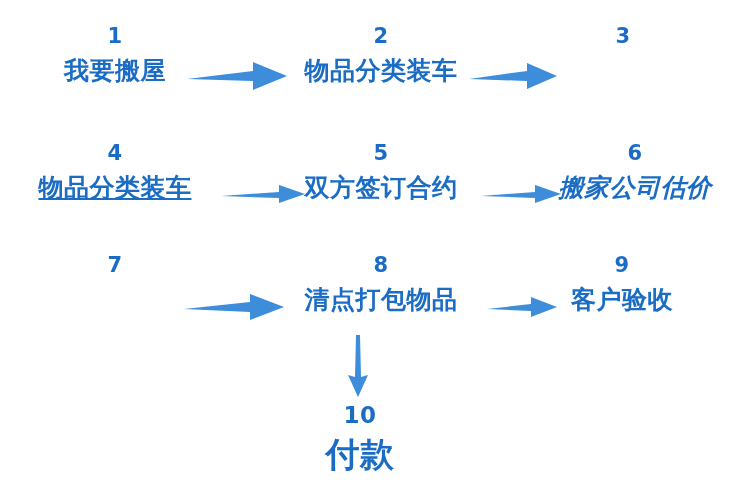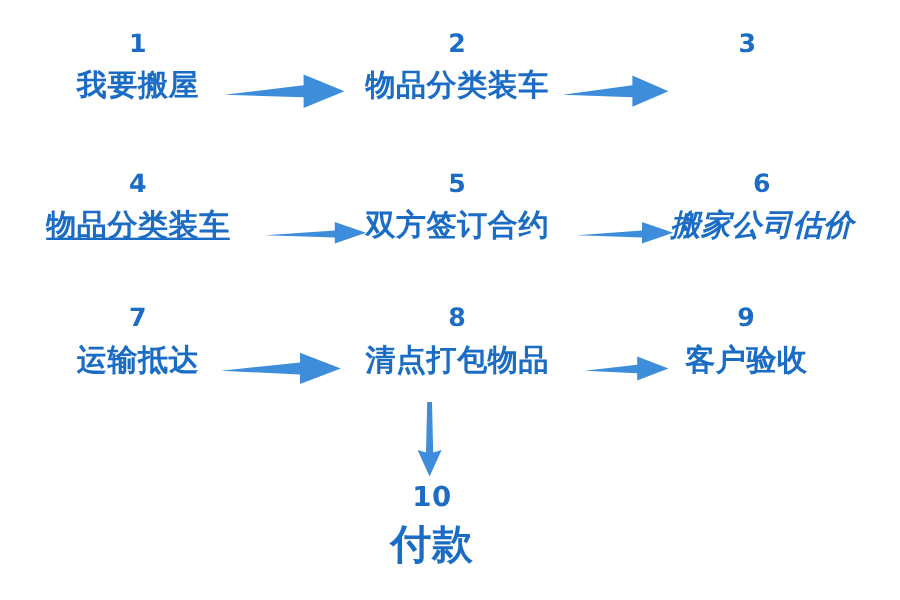--- a/index.html
+++ b/index.html
@@ -110,21 +110,20 @@
     </svg>
   </div>
 
   <div class="node" style="left:635px; top:143px;">
     <span class="num" style="color: rgb(26, 108, 196);">6</span>
     <span class="label" style="color: rgb(26, 108, 196); font-style: italic;">搬家公司估价</span>
   </div>
 
   <div class="node" style="left:115px; top:255px;">
     <span class="num" style="color: rgb(26, 108, 196);">7</span>
-    <span class="label" style="color: rgb(26, 108, 196);">运输抵达</span>
   </div>
 
   <div class="arrow" style="left:234px; top:307px;">
     <svg width="104" height="32" viewBox="0 0 104 32" aria-hidden="true">
       <path d="M2 18 L68 11 L68 3 L102 16 L68 29 L68 21 Z" fill="#3d8ddb"></path>
     </svg>
   </div>
 
   <div class="node" style="left:381px; top:255px;">
     <span class="num" style="color: rgb(26, 108, 196);">8</span>

